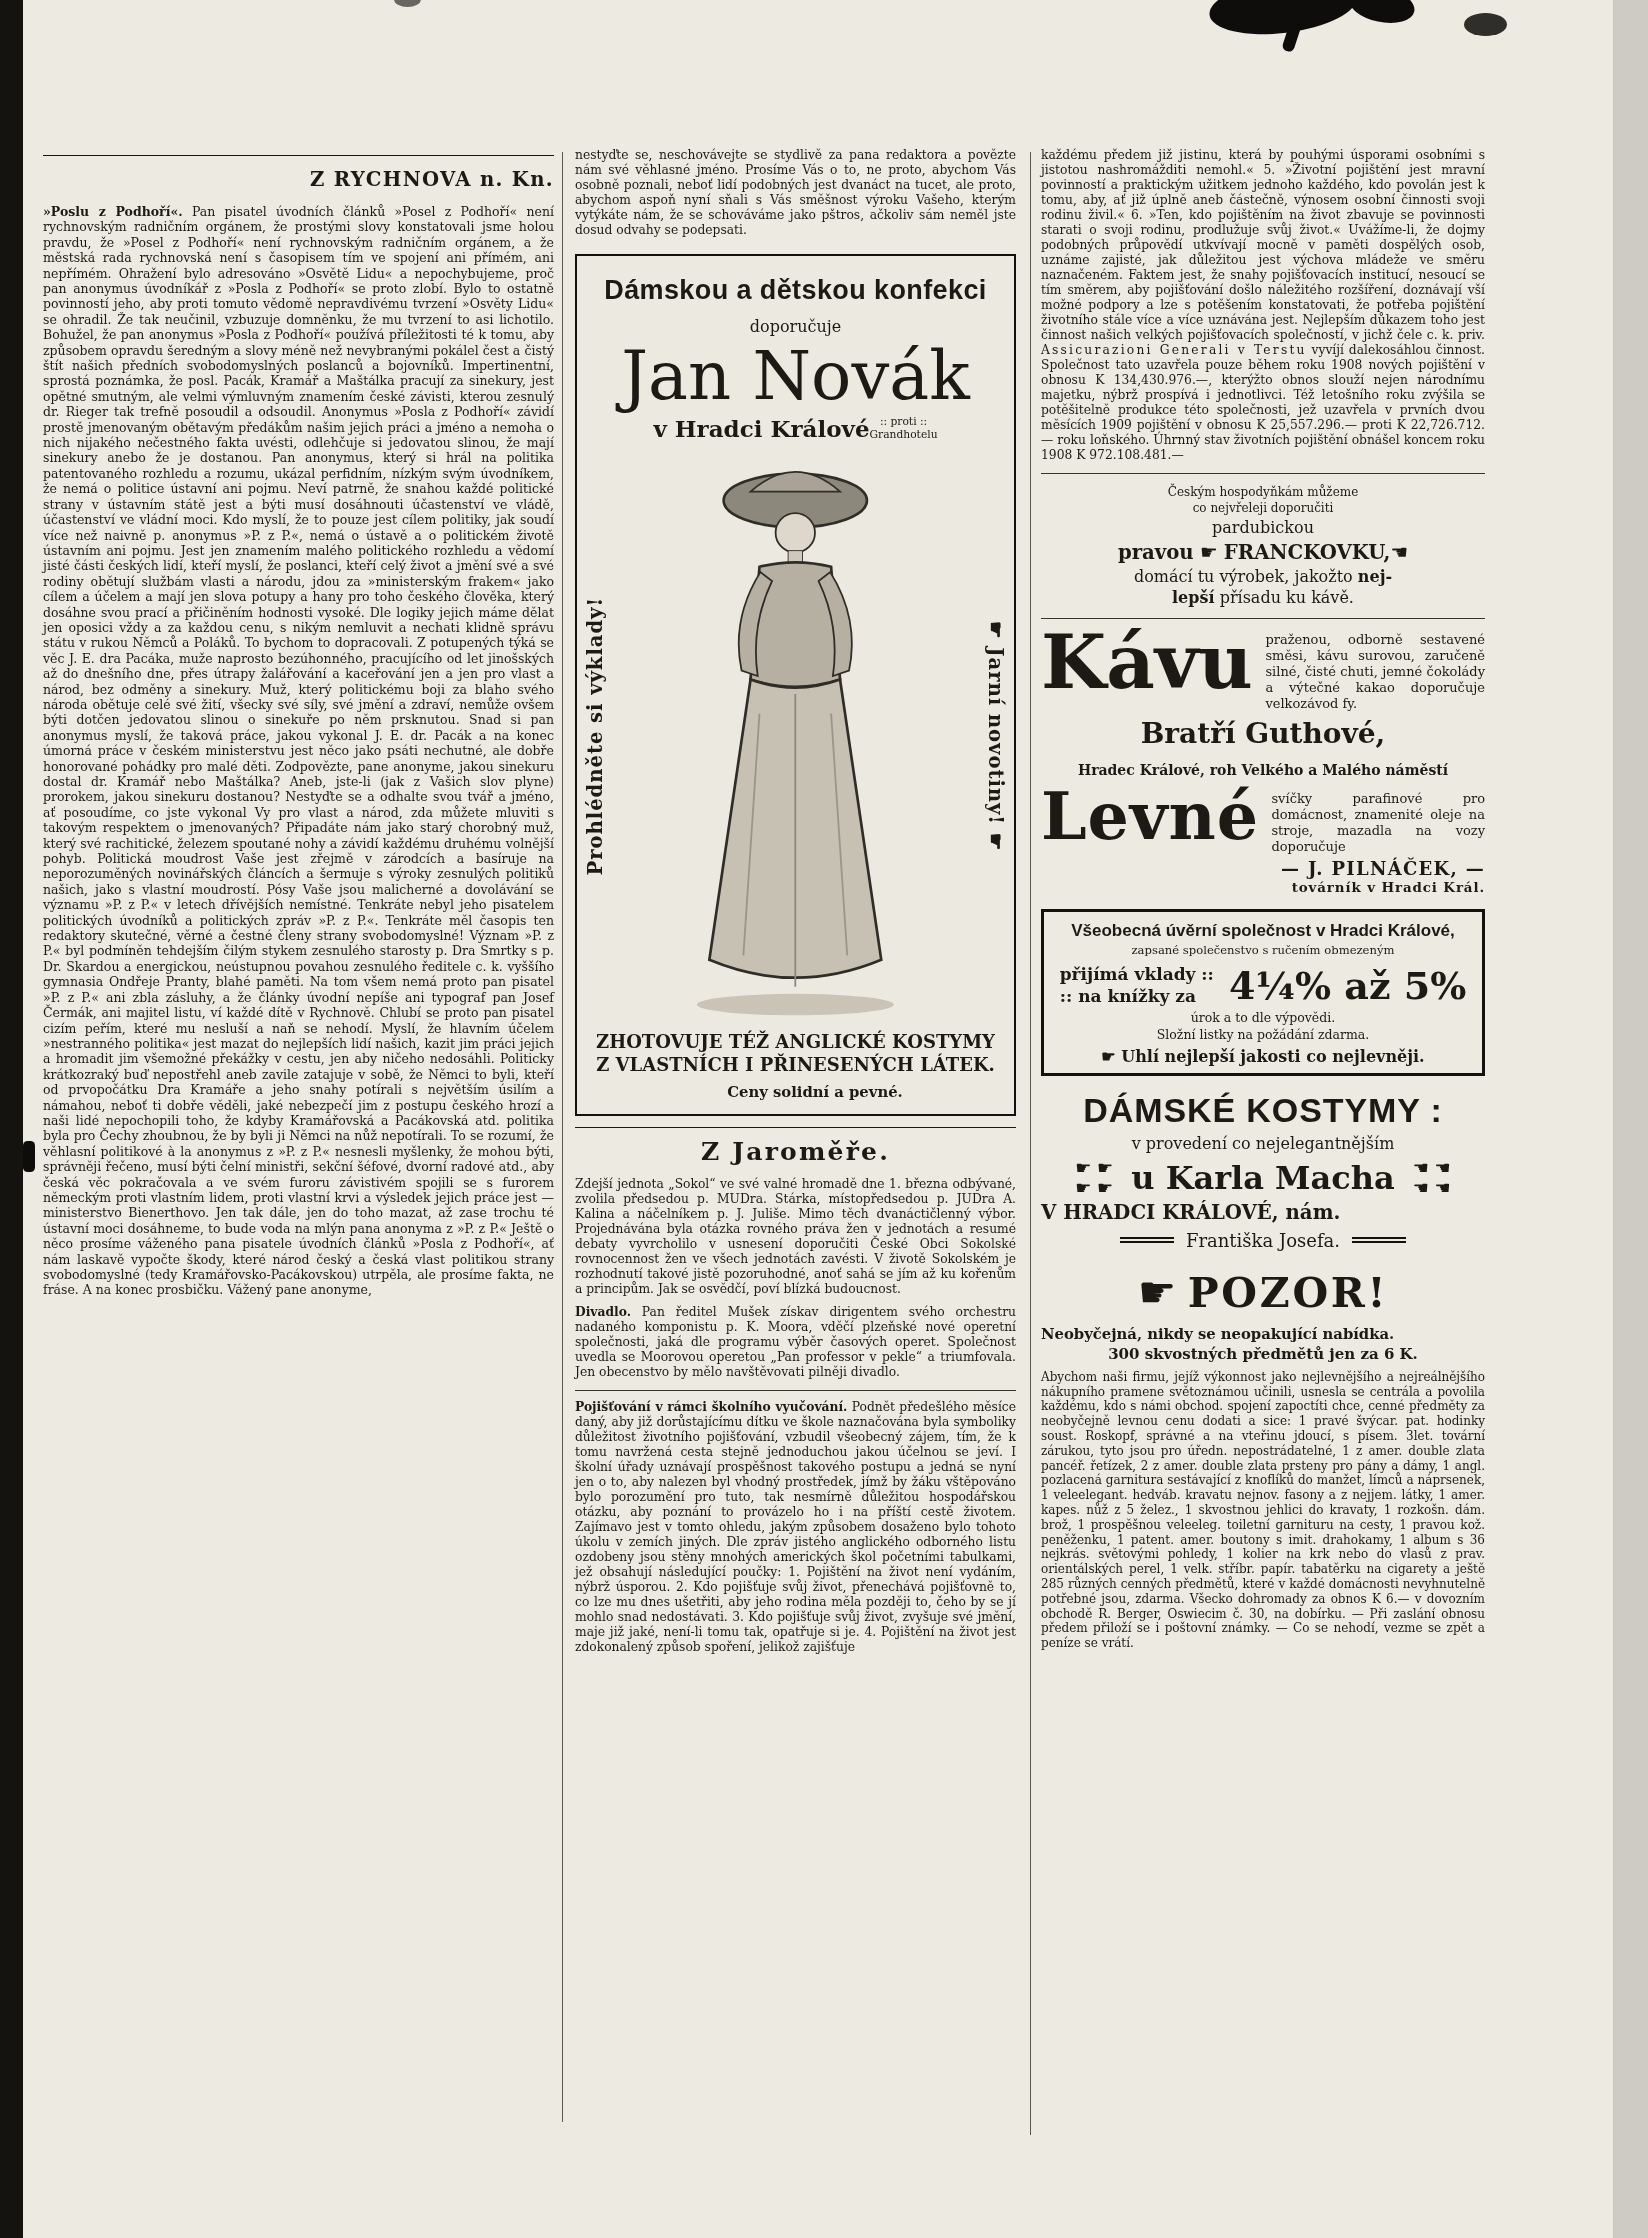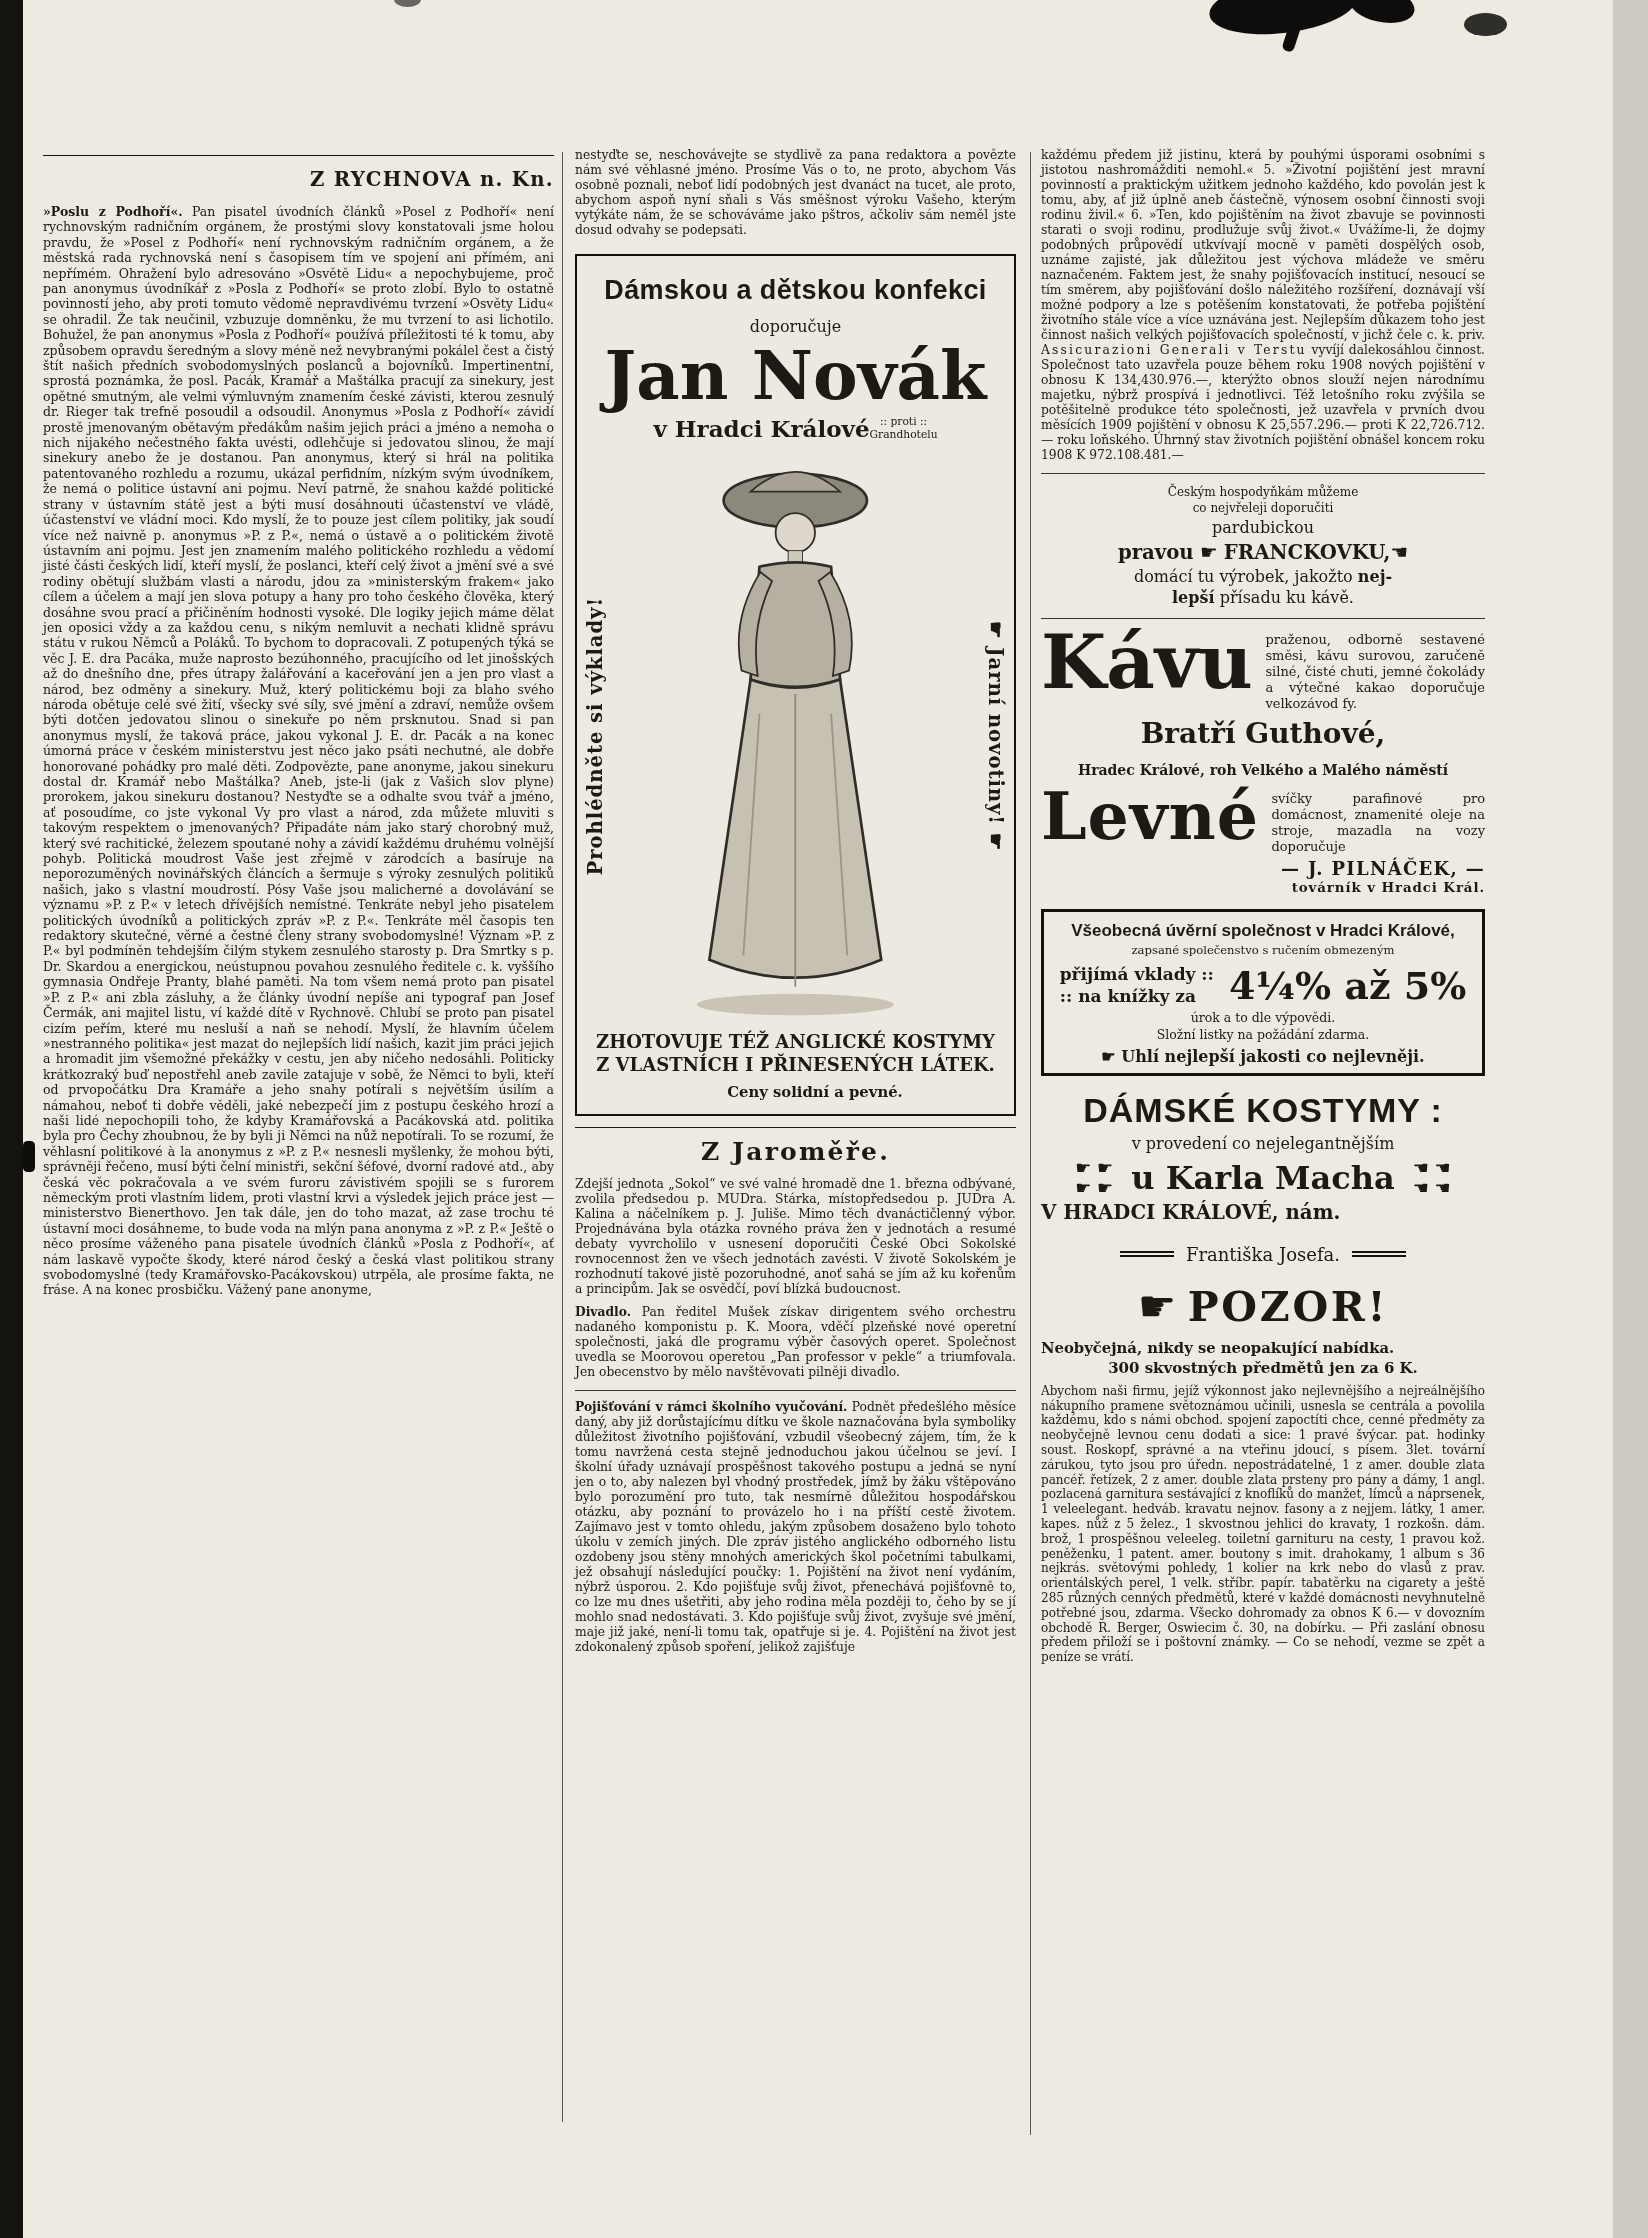--- a/index.html
+++ b/index.html
@@ -36,21 +36,21 @@
 
   .left-heading {
     font-size:19.7px; font-weight:bold; letter-spacing:1.3px;
     text-align:right; margin:8px 0 13.4px 0;
   }
 
   
   .nk-box { margin-top:16px; border:2.2px solid #14120d; position:relative; text-align:center; background:#ece9e1; }
   .nk-headline { font-family:"Liberation Sans","DejaVu Sans",sans-serif; font-weight:bold; font-size:27px; margin-top:19px; letter-spacing:0.4px; }
   .nk-dop { font-size:16px; margin-top:10.7px; }
-  .nk-name { font-weight:bold; font-size:67px; line-height:1.02; margin-top:6.3px; }
+  .nk-name { font-weight:normal; font-size:67px; line-height:1.02; margin-top:6.3px; }
   .nk-city-row { display:flex; justify-content:center; align-items:center; gap:0; margin-top:4.5px; }
   .nk-city { font-weight:bold; font-size:23px; }
   .nk-proti { font-size:10.7px; line-height:1.25; text-align:center; }
   .nk-figure { position:relative; height:582px; margin-top:3.6px; }
   .nk-figure svg { height:573px; display:block; margin:0 auto; }
   .nk-vert { position:absolute; top:0; bottom:0; display:flex; align-items:center; }
   .nk-vert-left  { left:7.2px; }
   .nk-vert-right { right:7.2px; }
   .nk-vert-left .vtxt  { writing-mode:vertical-rl; transform:rotate(180deg); font-weight:bold; font-size:19.7px; letter-spacing:0.9px; }
   .nk-vert-right .vtxt { writing-mode:vertical-rl; font-weight:bold; font-size:19.7px; letter-spacing:0.9px; }
@@ -88,21 +88,21 @@
   .uv-urok { font-size:12.5px; text-align:center; margin-top:2.7px; }
   .uv-slozni { font-size:12.5px; text-align:center; margin-top:1.8px; }
   .uv-uhli { font-weight:bold; font-size:16px; text-align:center; margin-top:4.5px; }
 
   .ko-title { font-family:"Liberation Sans","DejaVu Sans",sans-serif; font-weight:bold; font-size:34px; text-align:center; letter-spacing:0.9px; margin-top:15px; }
   .ko-l2 { font-size:16px; text-align:center; margin-top:4.5px; }
   .ko-row { display:flex; justify-content:center; align-items:center; gap:18px; margin-top:4.5px; }
   .ko-orn { font-size:18px; line-height:1.1; }
   .ko-name { font-weight:bold; font-size:32px; }
   .ko-l4 { font-weight:bold; font-size:19.7px; margin-top:3.6px; }
-  .ko-l5-row { display:flex; justify-content:center; align-items:center; gap:11.6px; margin-top:20px; }
+  .ko-l5-row { display:flex; justify-content:center; align-items:center; gap:11.6px; margin-top:6px; }
   .ko-bar { width:54px; border-top:6.3px double #14120d; }
   .ko-l5 { font-size:18px; }
 
   .pz-head { display:flex; justify-content:center; align-items:center; gap:11.6px; margin-top:18px; }
   .pz-hand { font-size:43px; line-height:1; }
   .pz-title { font-weight:bold; font-size:41px; letter-spacing:2.7px; }
   .pz-sub1 { font-weight:bold; font-size:14.8px; margin-top:8px; }
   .pz-sub2 { font-weight:bold; font-size:15px; text-align:center; margin-top:2.7px; }
   .pz-body { font-size:12px; line-height:14.8px; margin-top:7.2px; }
 </style>

